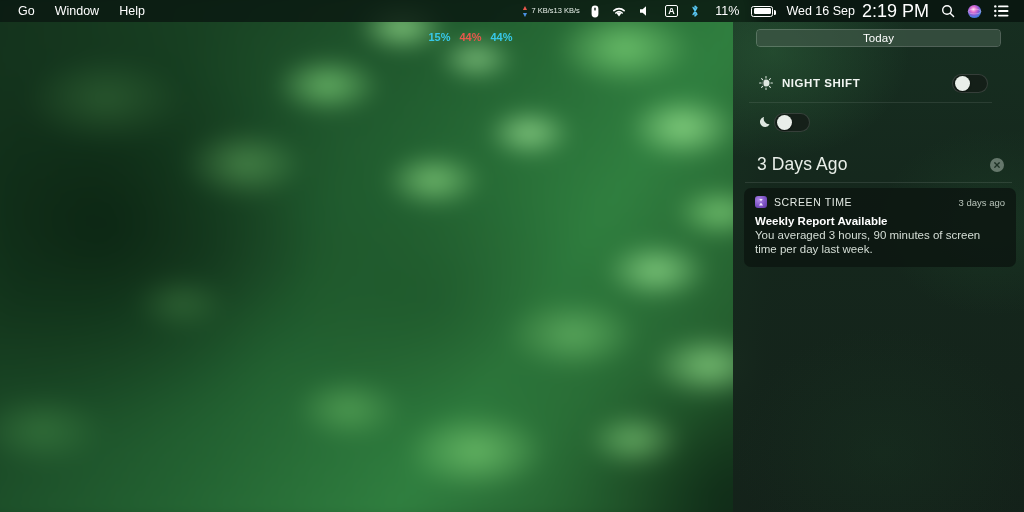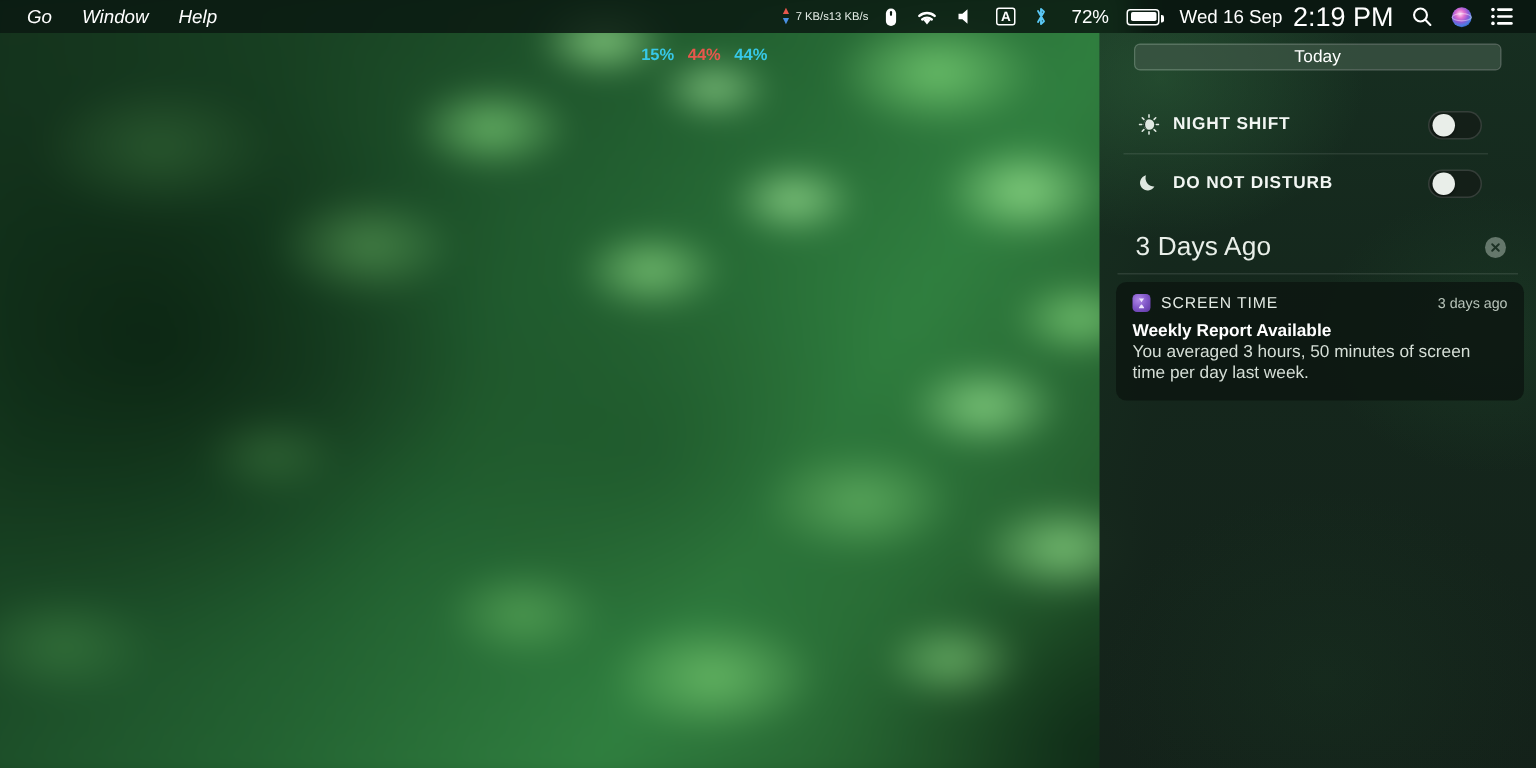--- a/index.html
+++ b/index.html
@@ -57,21 +57,21 @@
   }
 
   
   #menubar {
     position:absolute; left:0; top:0; width:1024px; height:22px;
     background:rgba(10,26,18,.86);
     display:flex; align-items:center;
     color:#fff; font-size:12.5px;
     z-index:40;
   }
-  .mb-left { display:flex; align-items:flex-end; padding-left:8px; gap:0px;font-style:italic; }
+  .mb-left { display:flex; align-items:flex-end; padding-left:8px; gap:0px; }
   .mb-item { padding:0 10px; line-height:22px; white-space:nowrap; cursor:default; }
   .mb-spacer { flex:1; }
   .mb-right { display:flex; align-items:center; gap:0px; padding-right:9px; }
   .mb-r { padding:0 6px; display:flex; align-items:center; height:22px; }
 
   
   #stats { display:flex; align-items:center; gap:9px; padding-right:5px; }
   .stat { text-align:center; line-height:1; }
   .stat .lbl { font-size:5.5px; letter-spacing:.3px; color:#b9c9bd; display:block; margin-bottom:1px; font-weight:bold; }
   .stat .val { font-size:11px; font-weight:bold; display:block;margin-top:48px; }
@@ -266,21 +266,21 @@
       <div class="mb-r">
         <span class="icon-ltr">A</span>
       </div>
 
       <div class="mb-r">
         <svg width="10" height="14" viewBox="0 0 10 14">
           <path d="M3 3.4 L7 10.2 L5 12 V2 L7 3.8 L3 10.6" stroke="#5ac8f5" stroke-width="1.25" fill="none" stroke-linejoin="round" stroke-linecap="round"></path>
         </svg>
       </div>
 
-      <div class="mb-r" style="padding-left:9px">72%</div>
+      <div class="mb-r" style="padding-left:9px">11%</div>
 
       <div class="mb-r">
         <span class="batt-shell">
             <span class="batt-fill" style="right:1.2px"></span>
           </span>
       </div>
 
       <div class="mb-r mb-date">Wed 16 Sep</div>
       <div class="mb-r mb-time">2:19 PM</div>
 
@@ -357,21 +357,20 @@
         </div>
 
         <div class="tog-sep"></div>
 
         <div class="tog-row">
           <span class="tog-ico">
             <svg width="14" height="14" viewBox="0 0 14 14">
               <path d="M10.6 9.3 A5.1 5.1 0 1 1 5.0 1.9 A5.6 5.6 0 0 0 10.6 9.3 Z" fill="#dfe8e1"></path>
             </svg>
           </span>
-          <span class="tog-label">DO NOT DISTURB</span>
           <span class="switch">
               <span class="knob"></span>
             </span>
         </div>
       </div>
 
       <div id="grp">
         <span id="grp-title">3 Days Ago</span>
         <span id="grp-clear">
           <svg width="8" height="8" viewBox="0 0 8 8">
@@ -385,20 +384,20 @@
       <div id="cards">
         <div class="card">
           <div class="card-top">
             <span class="app-icon">
                 <span class="hg"></span>
               </span>
             <span class="app-name">SCREEN TIME</span>
             <span class="card-time">3 days ago</span>
           </div>
           <div class="card-title">Weekly Report Available</div>
-          <div class="card-body">You averaged 3 hours, 50 minutes of screen time per day last week.</div>
+          <div class="card-body">You averaged 3 hours, 90 minutes of screen time per day last week.</div>
         </div>
       </div>
 
     </div>
   </div>
 
 </div>
 
 </body></html>

